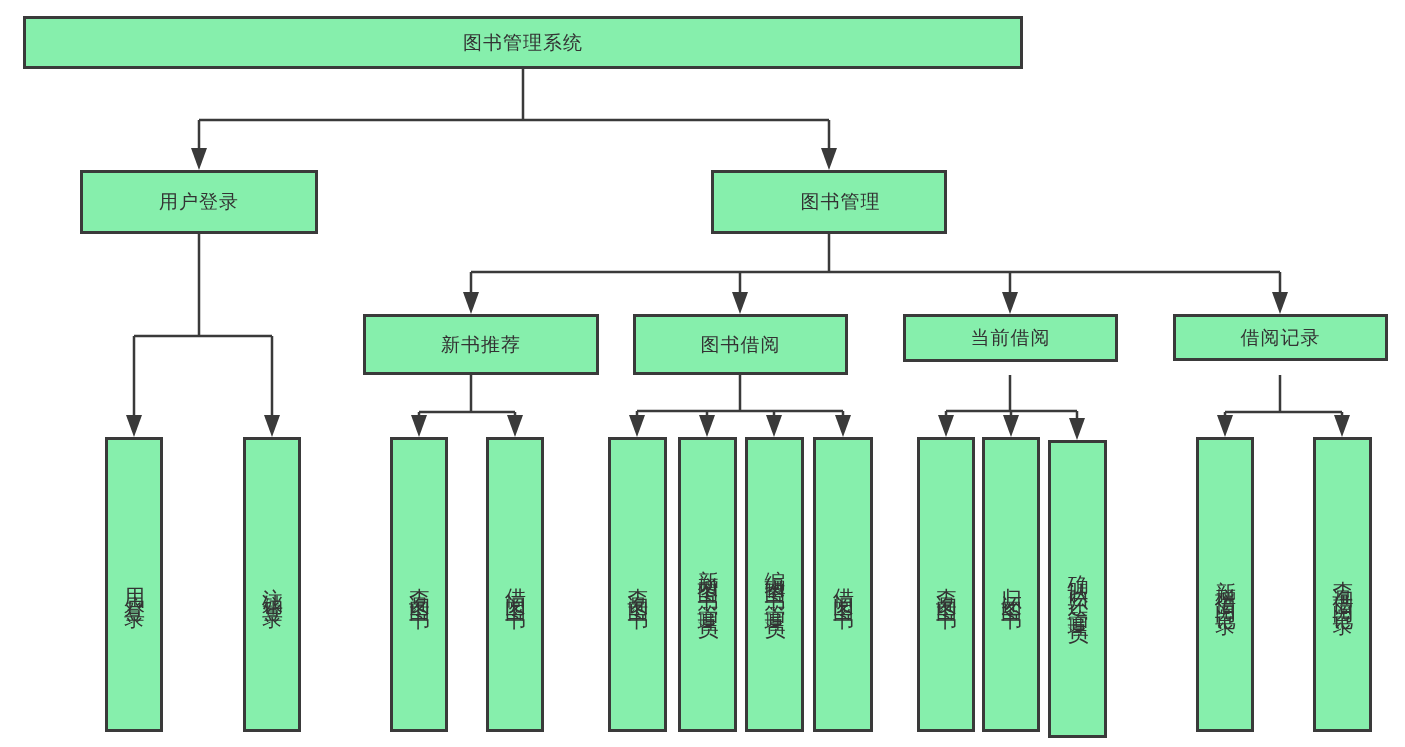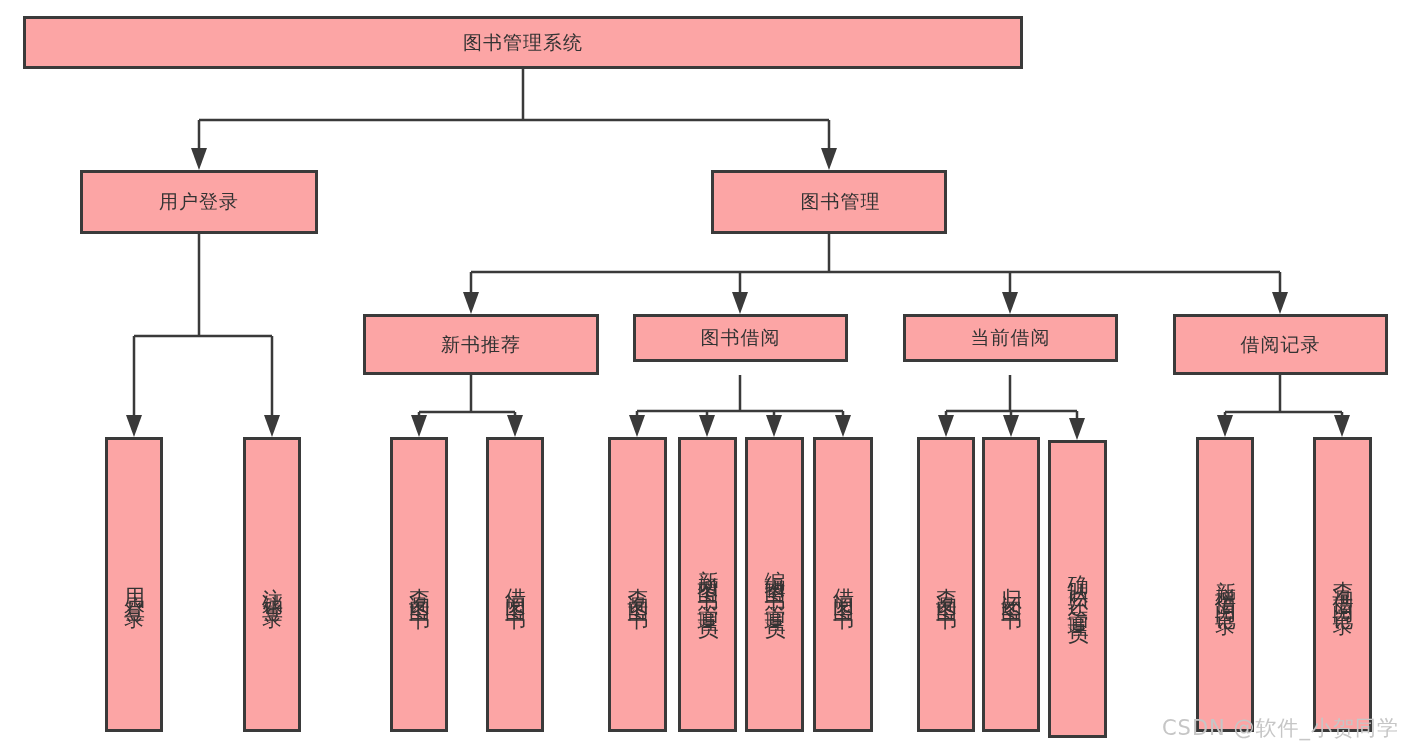--- a/index.html
+++ b/index.html
@@ -20,21 +20,21 @@
     left: 0;
     top: 0;
     width: 1405px;
     height: 747px;
     pointer-events: none;
   }
   .node {
     position: absolute;
     box-sizing: border-box;
     border: 3px solid #3a3a3a;
-    background: #fca5a5;
+    background: #86efac;
     display: flex;
     align-items: center;
     justify-content: center;
     color: #333333;
     z-index: 2;
   }
   .hbox {
     font-size: 19px;
     letter-spacing: 1px;
     white-space: nowrap;
@@ -48,23 +48,23 @@
     letter-spacing: 7px;
     line-height: 1;
   }
   
   .n-root   { left: 23px;  top: 16px;  width: 1000px; height: 53px; }
   
   .n-l2a    { left: 80px;  top: 170px; width: 238px;  height: 64px; }
   .n-l2b    { left: 711px; top: 170px; width: 236px;  height: 64px; padding-left: 23px; }
   
   .n-l3a    { left: 363px;  top: 314px; width: 236px; height: 61px; }
-  .n-l3b    { left: 633px;  top: 314px; width: 215px; height: 48px; }
+  .n-l3b    { left: 633px;  top: 314px; width: 215px; height: 61px; }
   .n-l3c    { left: 903px;  top: 314px; width: 215px; height: 48px; }
-  .n-l3d    { left: 1173px; top: 314px; width: 215px; height: 61px; }
+  .n-l3d    { left: 1173px; top: 314px; width: 215px; height: 47px; }
   
   .leaf { top: 437px; width: 58px; height: 295px; }
   .n-a1 { left: 105px; }
   .n-a2 { left: 243px; }
   .n-b1 { left: 390px; }
   .n-b2 { left: 486px; }
   .n-c1 { left: 608px; width: 59px; }
   .n-c2 { left: 678px; width: 59px; }
   .n-c3 { left: 745px; width: 59px; }
   .n-c4 { left: 813px; width: 60px; }
@@ -197,15 +197,14 @@
     <span>确认归还（管理员）</span>
   </div>
 
   <div class="node vbox leaf n-e1">
     <span>新增借阅记录</span>
   </div>
   <div class="node vbox leaf n-e2">
     <span>查询借阅记录</span>
   </div>
 
-  <div class="watermark">CSDN @软件_小贺同学</div>
 
 </div>
 
 </body></html>

